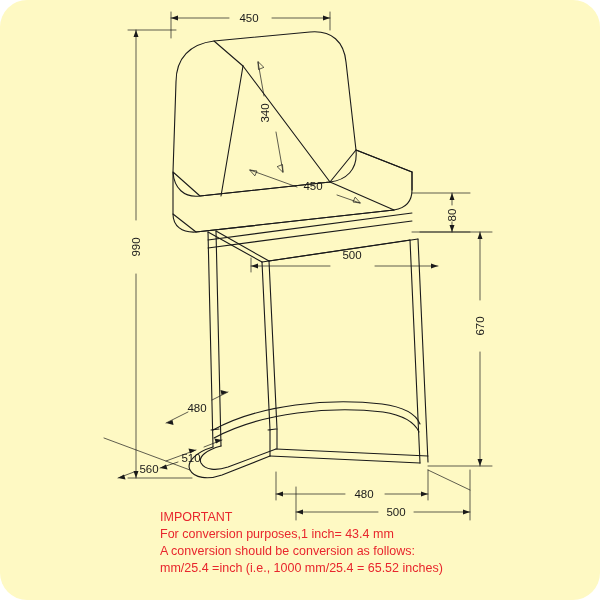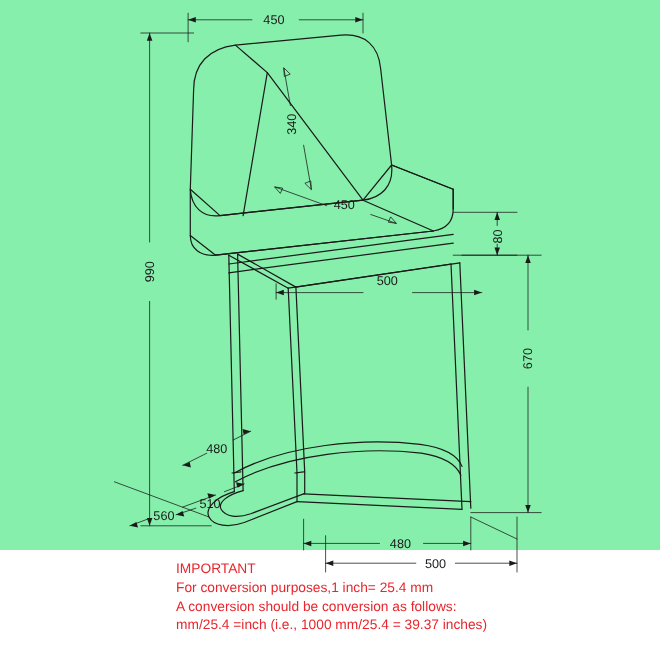--- a/index.html
+++ b/index.html
@@ -9,22 +9,23 @@
   }
   body {
     width: 600px;
     height: 600px;
     font-family: "Liberation Sans", sans-serif;
     overflow: hidden;
   }
   #stage {
     position: relative;
     width: 600px;
-    height: 500px;
-    background: #86efac;
+    height: 600px;
+    background: #fef9c3;
+    border-radius: 27px;
   }
   #drawing {
     position: absolute;
     left: 0;
     top: 0;
     width: 600px;
     height: 600px;
   }
   .note-block {
     position: absolute;
@@ -178,18 +179,18 @@
 
     <text class="dim-text" x="191" y="462" text-anchor="middle">510</text>
 
     <text class="dim-text" x="364" y="498" text-anchor="middle">480</text>
 
     <text class="dim-text" x="396" y="516" text-anchor="middle">500</text>
   </svg>
 
   <div class="note-block">
     <div class="note-line note-title">IMPORTANT</div>
-    <div class="note-line">For conversion purposes,1 inch= 25.4 mm</div>
+    <div class="note-line">For conversion purposes,1 inch= 43.4 mm</div>
     <div class="note-line">A conversion should be conversion as follows:</div>
-    <div class="note-line">mm/25.4 =inch (i.e., 1000 mm/25.4 = 39.37 inches)</div>
+    <div class="note-line">mm/25.4 =inch (i.e., 1000 mm/25.4 = 65.52 inches)</div>
   </div>
 
 </div>
 
 </body></html>

